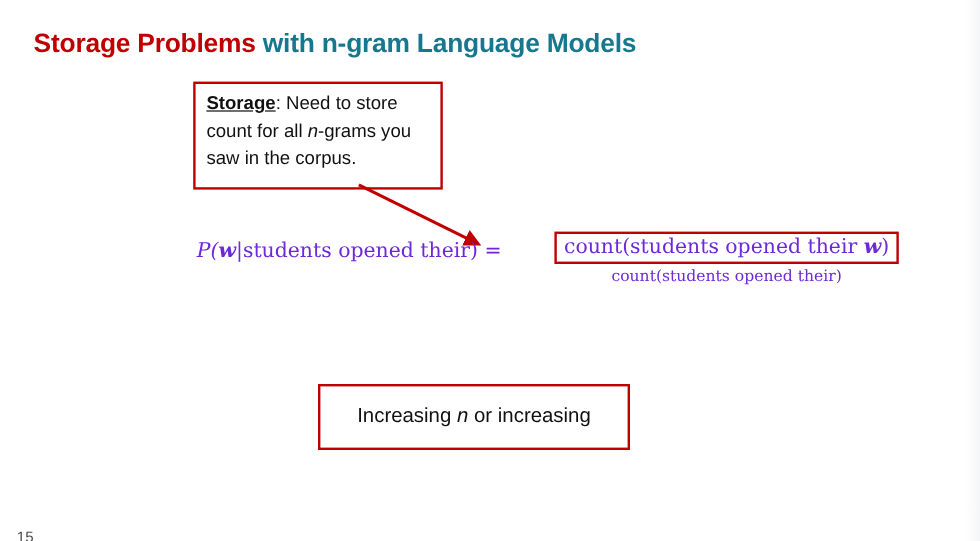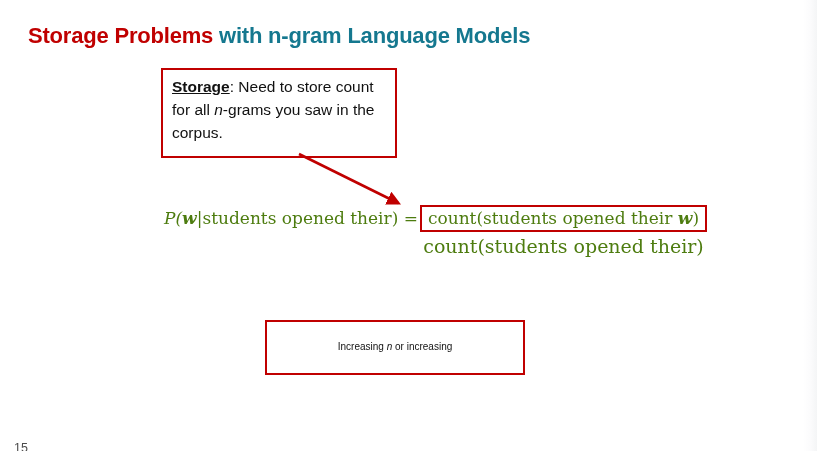--- a/index.html
+++ b/index.html
@@ -47,21 +47,21 @@
   }
   #title .t-teal {
     color: #15788F;
   }
 
   
   #storage-box {
     position: absolute;
     left: 161px;
     top: 68px;
-    width: 236px;
+    width: 208px;
     height: 90px;
     box-sizing: border-box;
     border: 2px solid #C00000;
     background: #ffffff;
     padding: 6px 9px 0 9px;
   }
   #storage-text {
     font-size: 15.5px;
     line-height: 1.48;
     color: #111111;
@@ -83,23 +83,24 @@
     height: 70px;
     overflow: visible;
   }
 
   
   #equation {
     position: absolute;
     left: 164px;
     top: 193px;
     font-family: "DejaVu Serif", "Liberation Serif", serif;
-    color: #4d7c0f;
+    color: #6d28d9;
     display: flex;
     align-items: center;
+    gap: 42px;
   }
   #eq-lhs {
     font-size: 17px;
     white-space: nowrap;
     padding-bottom: 14px;
   }
   #eq-lhs .mvar {
     font-style: italic;
     font-weight: bold;
   }
@@ -112,49 +113,48 @@
     align-items: stretch;
     margin-left: 2px;
   }
   #numerator-box {
     box-sizing: border-box;
     border: 2px solid #C00000;
     padding: 1px 6px 2px 6px;
     font-size: 17px;
     white-space: nowrap;
     text-align: center;
-    margin-top: 12px;
   }
   #numerator-box .mvar {
     font-style: italic;
     font-weight: bold;
   }
   #denominator {
-    font-size: 19px;
+    font-size: 13px;
     white-space: nowrap;
     text-align: center;
     padding-top: 3px;
   }
 
   
   #conclusion-box {
     position: absolute;
     left: 265px;
     top: 320px;
     width: 260px;
     height: 55px;
     box-sizing: border-box;
     border: 2px solid #C00000;
     background: #ffffff;
     display: flex;
     align-items: center;
     justify-content: center;
   }
   #conclusion-text {
-    font-size: 10px;
+    font-size: 17px;
     line-height: 1.42;
     color: #111111;
     text-align: center;
     padding: 0 6px;
   }
   #conclusion-text .ital {
     font-style: italic;
   }
 
   

